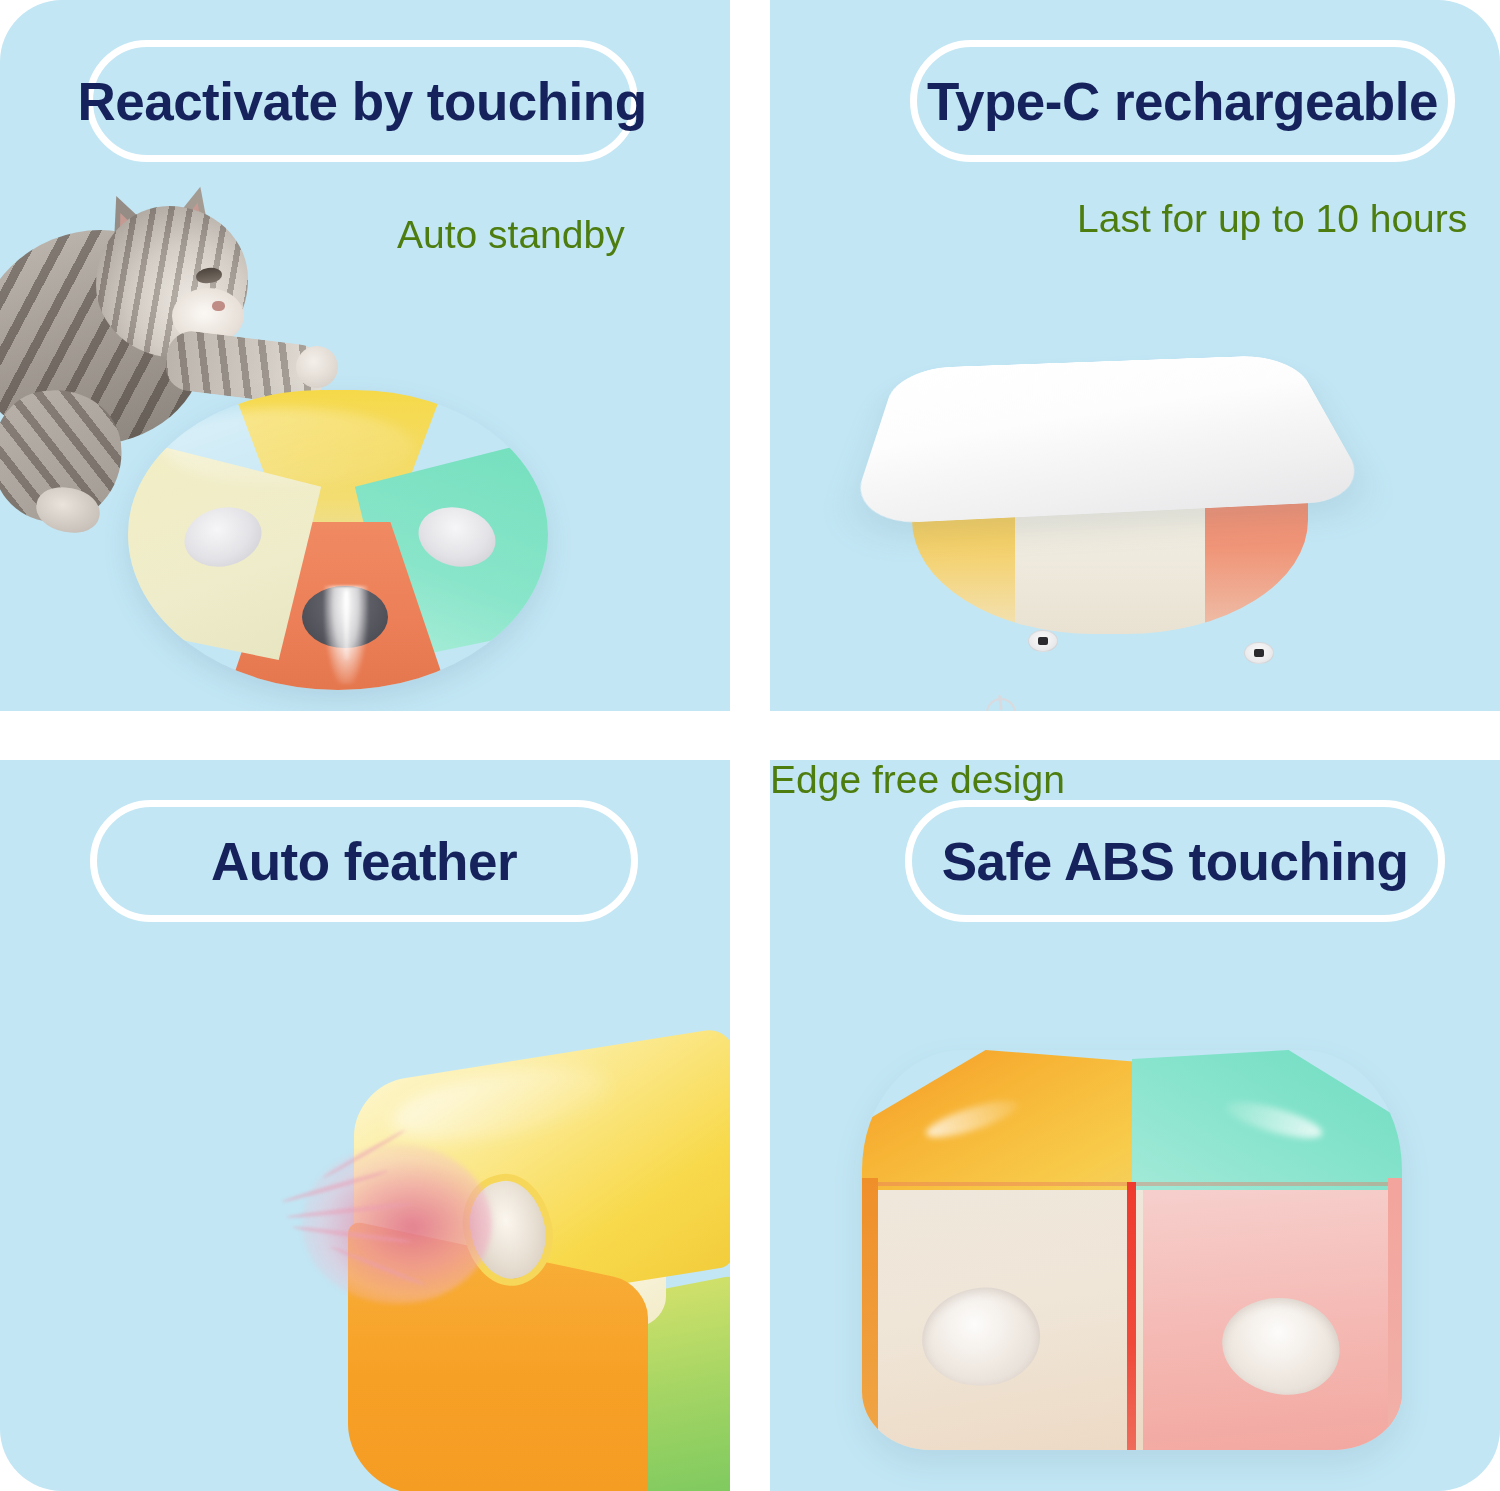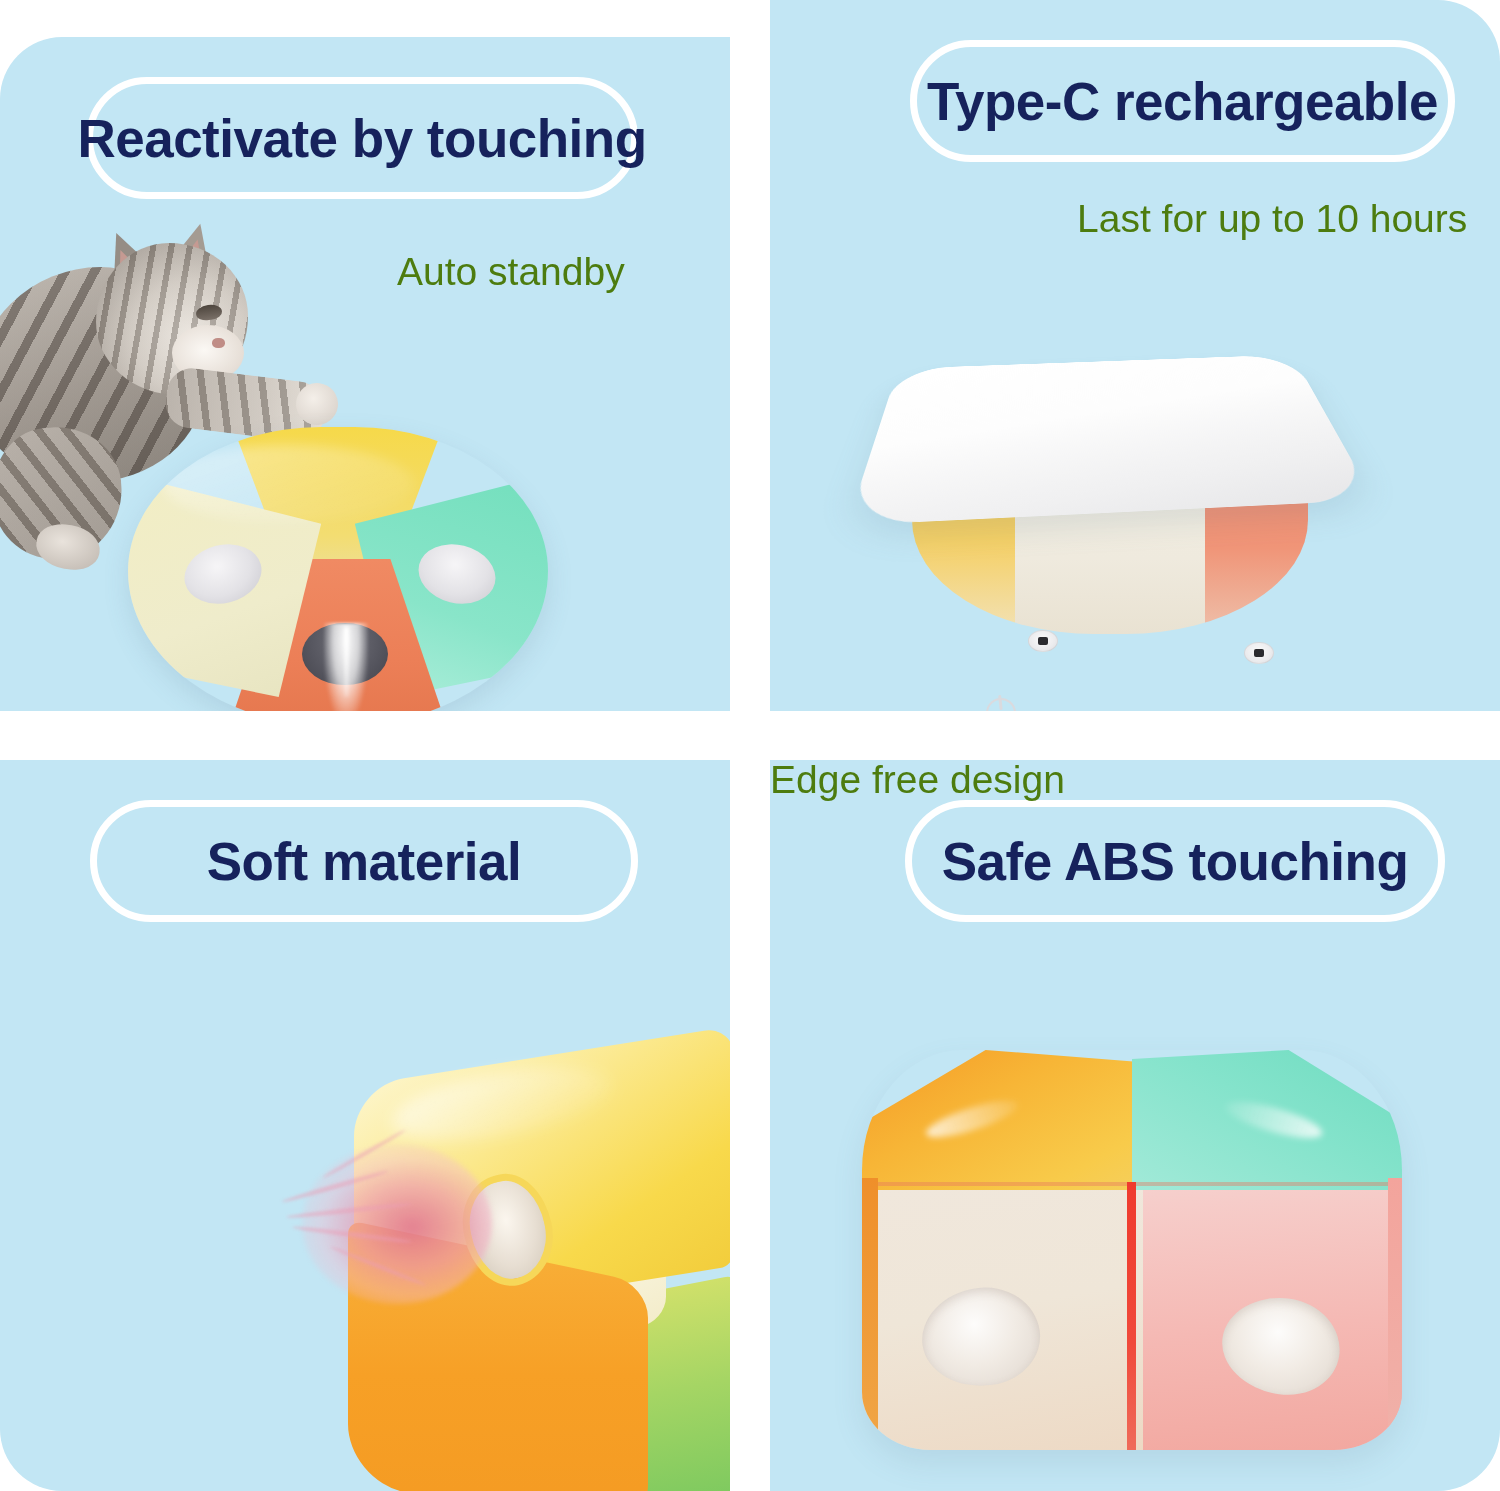--- a/index.html
+++ b/index.html
@@ -22,21 +22,21 @@
     grid-template-rows: 711px 731px;
     column-gap: 40px;
     row-gap: 49px;
   }
 
   .panel {
     position: relative;
     background: #c2e6f4;
     overflow: hidden;
   }
-  .panel-tl { border-top-left-radius: 62px; margin-top: 37px; }
+  .panel-tl { border-top-left-radius: 62px; }
   .panel-tr { border-top-right-radius: 62px; }
   .panel-bl { border-bottom-left-radius: 62px; }
   .panel-br { border-bottom-right-radius: 62px; }
 
   
   .title-pill {
     position: absolute;
     top: 40px;
     height: 122px;
     border: 7px solid #ffffff;
@@ -509,21 +509,21 @@
         <div class="feather-wisp fw1"></div>
         <div class="feather-wisp fw2"></div>
         <div class="feather-wisp fw3"></div>
         <div class="feather-wisp fw4"></div>
         <div class="feather-wisp fw5"></div>
       </div>
 
     </div>
 
     <div class="title-pill">
-      <span class="title-text">Soft material</span>
+      <span class="title-text">Auto feather</span>
     </div>
 
   </section>
 
   <section class="panel panel-br">
     <div class="stage">
       <div class="toy4">
         <div class="toy4-shell">
           <div class="t4 t4-topleft"></div>
           <div class="t4 t4-topright"></div>

